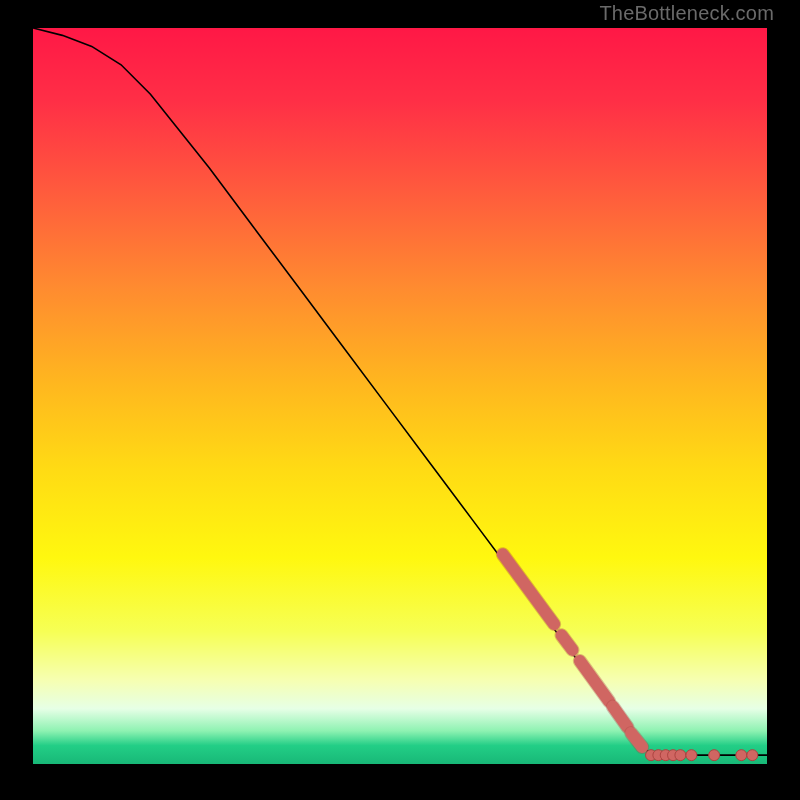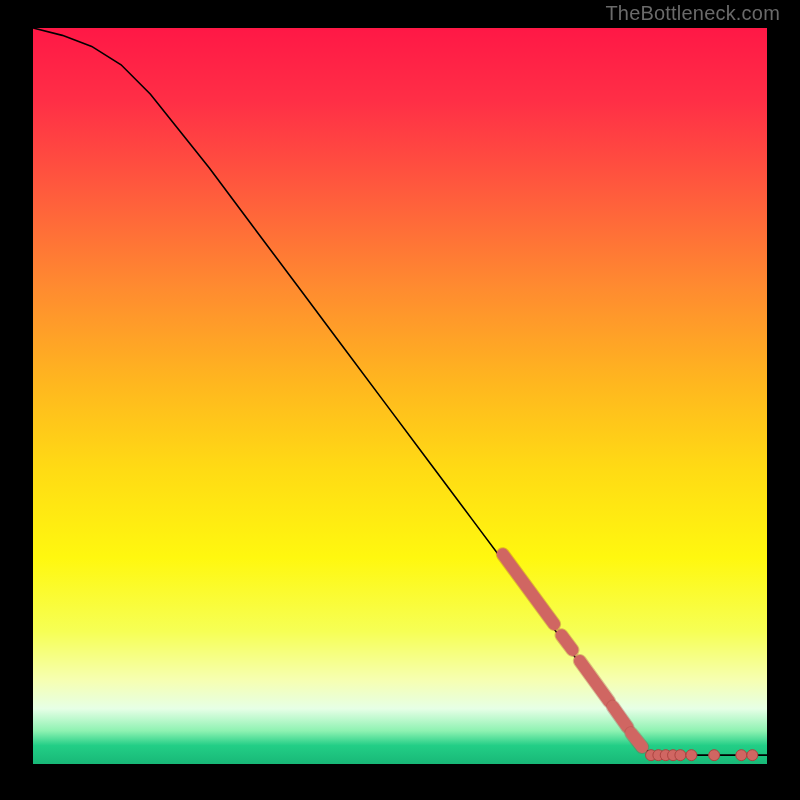--- a/index.html
+++ b/index.html
@@ -13,21 +13,21 @@
   }
   .frame {
     position: relative;
     width: 800px;
     height: 800px;
     background: #000;
   }
   .watermark {
     position: absolute;
     top: 2px;
-    right: 20px;
+    right: 26px;
     color: #6a6a6a;
     font-size: 20px;
     font-weight: 500;
     letter-spacing: 0.2px;
     z-index: 30;
   }
   .plot-wrap {
     position: absolute;
     
     left: 33px;

